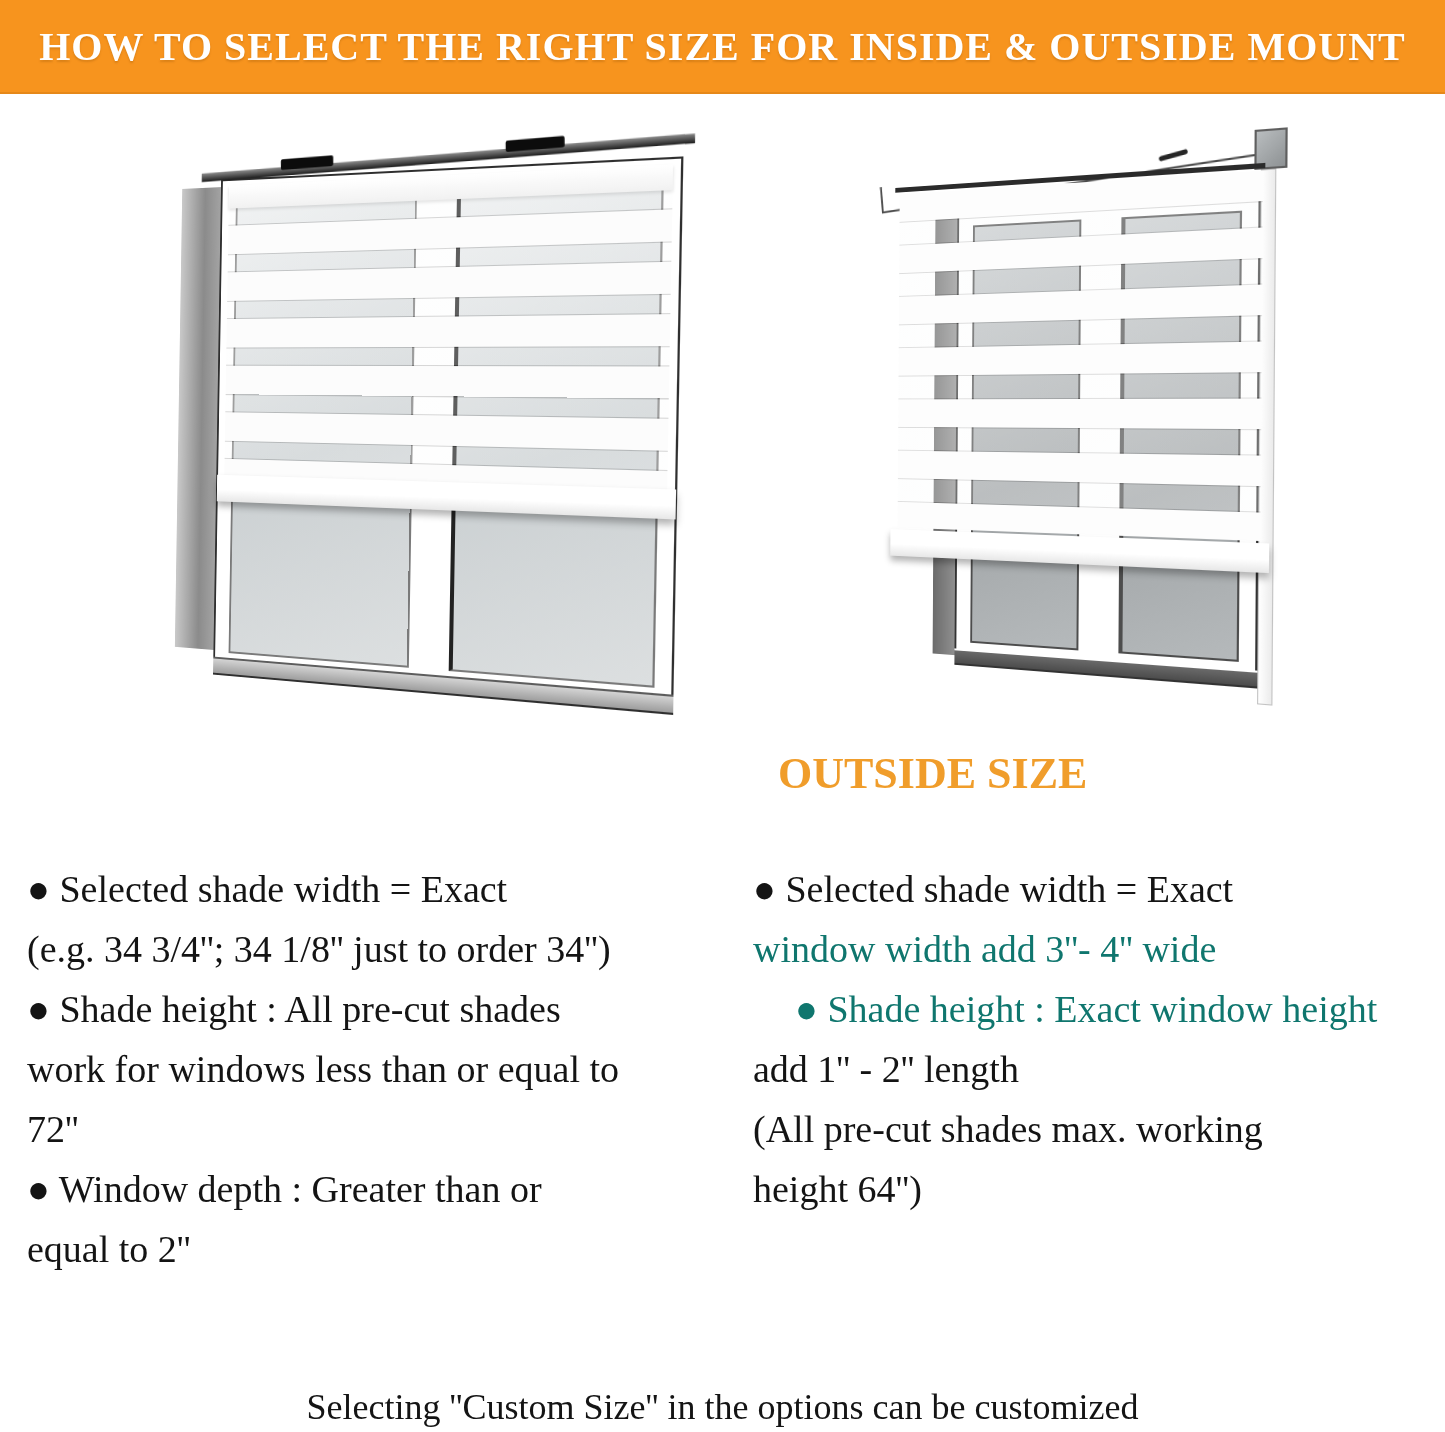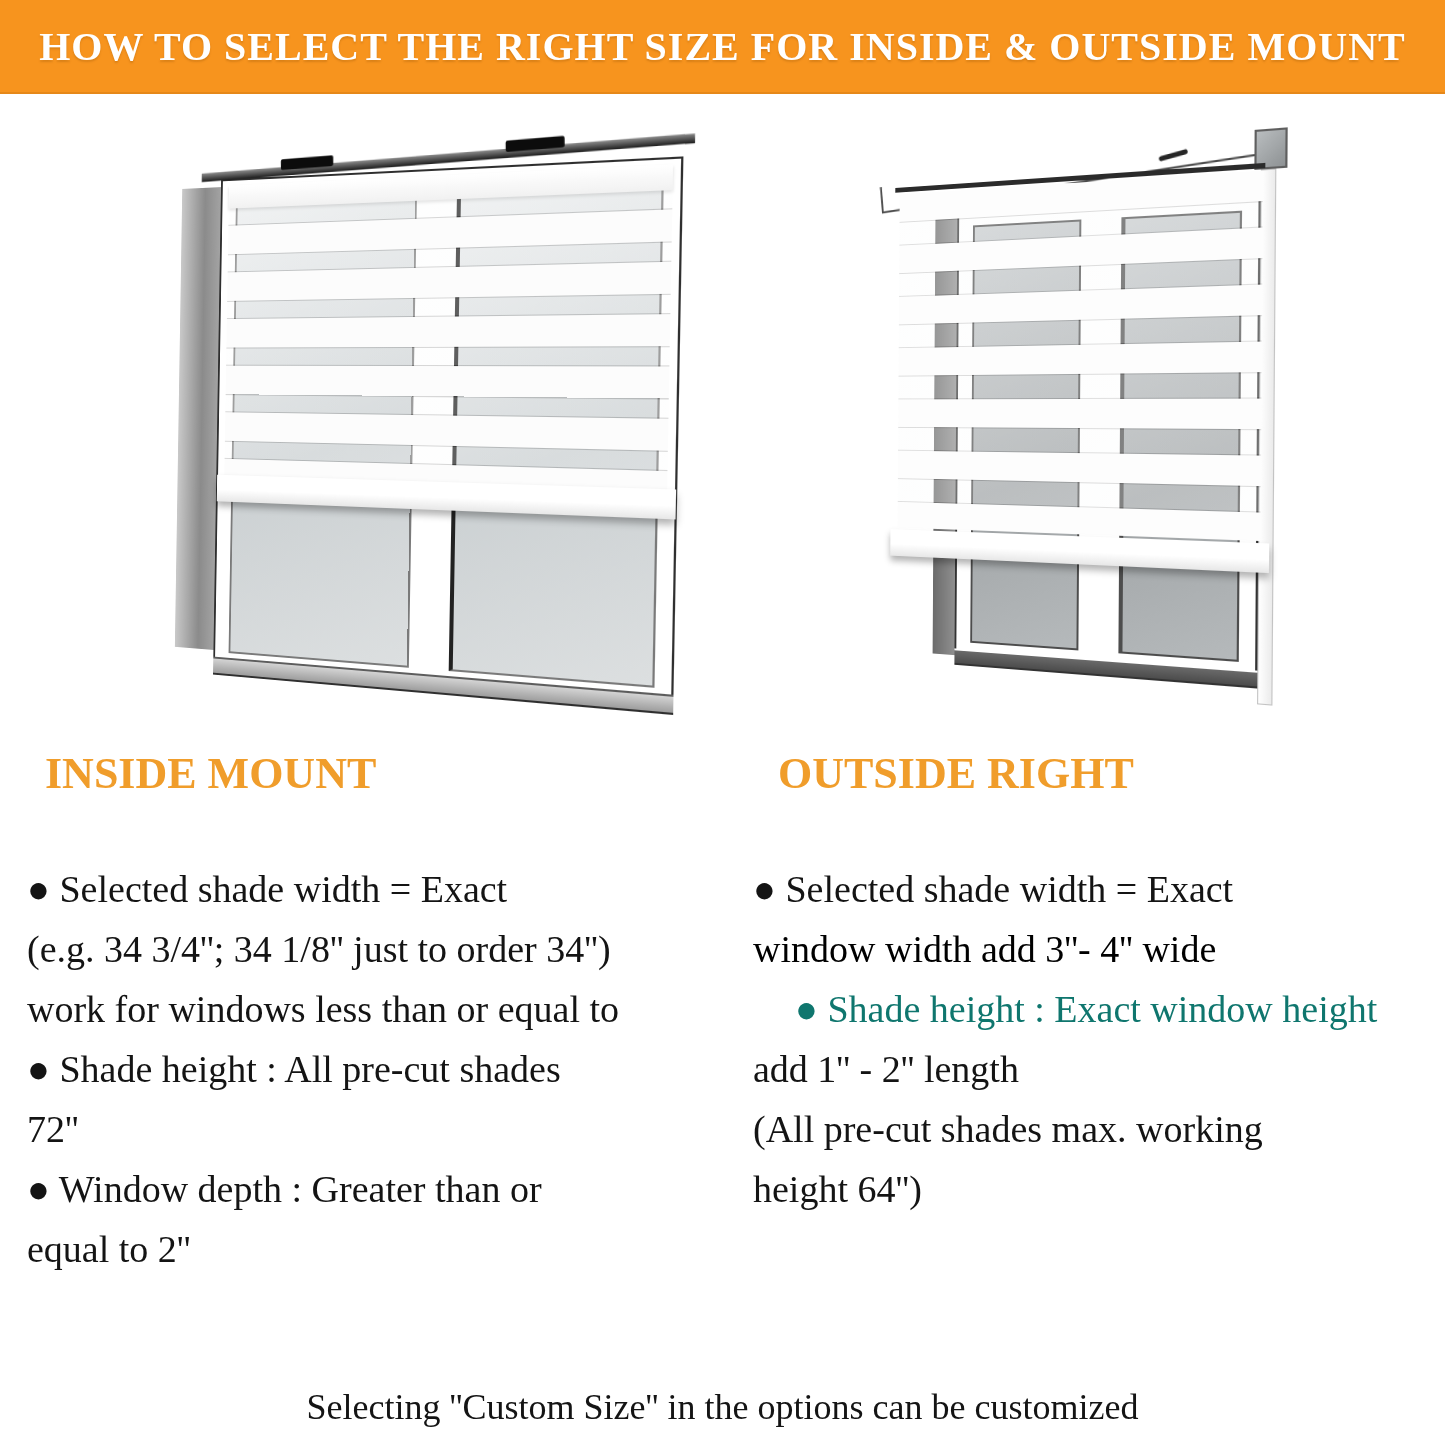--- a/index.html
+++ b/index.html
@@ -142,35 +142,34 @@
         </div>
       </div>
       <div class="rw-shade">
         <div class="rw-hr"></div>
         <div class="stripes-r"></div>
         <div class="brail"></div>
       </div>
     </div>
   </div>
 
-  <h2 class="heading heading-inside" style="color: rgb(240, 157, 43);">INSIDE MOUNT</h2>
   <div class="lines lines-inside">
     <div class="line" style="color: rgb(20, 20, 20);">● Selected shade width = Exact</div>
     <div class="line" style="color: rgb(20, 20, 20);">(e.g. 34 3/4''; 34 1/8'' just to order 34'')</div>
+    <div class="line" style="color: rgb(20, 20, 20);">● Shade height : All pre-cut shades</div>
     <div class="line" style="color: rgb(20, 20, 20);">work for windows less than or equal to</div>
-    <div class="line" style="color: rgb(20, 20, 20);">● Shade height : All pre-cut shades</div>
     <div class="line" style="color: rgb(20, 20, 20);">72''</div>
     <div class="line" style="color: rgb(20, 20, 20);">● Window depth : Greater than or</div>
     <div class="line" style="color: rgb(20, 20, 20);">equal to 2''</div>
   </div>
 
-  <h2 class="heading heading-outside" style="color: rgb(240, 157, 43);">OUTSIDE RIGHT</h2>
+  <h2 class="heading heading-outside" style="color: rgb(240, 157, 43);">OUTSIDE SIZE</h2>
   <div class="lines lines-outside">
     <div class="line" style="color: rgb(20, 20, 20);">● Selected shade width = Exact</div>
-    <div class="line" style="color: #000000;">window width add 3''- 4'' wide</div>
+    <div class="line" style="color: #0f766e;">window width add 3''- 4'' wide</div>
     <div class="line" style="color: #0f766e; margin-left: 42px;">● Shade height : Exact window height</div>
     <div class="line" style="color: rgb(20, 20, 20);">add 1'' - 2'' length</div>
     <div class="line" style="color: rgb(20, 20, 20);">(All pre-cut shades max. working</div>
     <div class="line" style="color: rgb(20, 20, 20);">height 64'')</div>
   </div>
 
   <div class="footer" style="color: rgb(20, 20, 20);">Selecting ''Custom Size'' in the options can be customized</div>
 
 </div>
 

